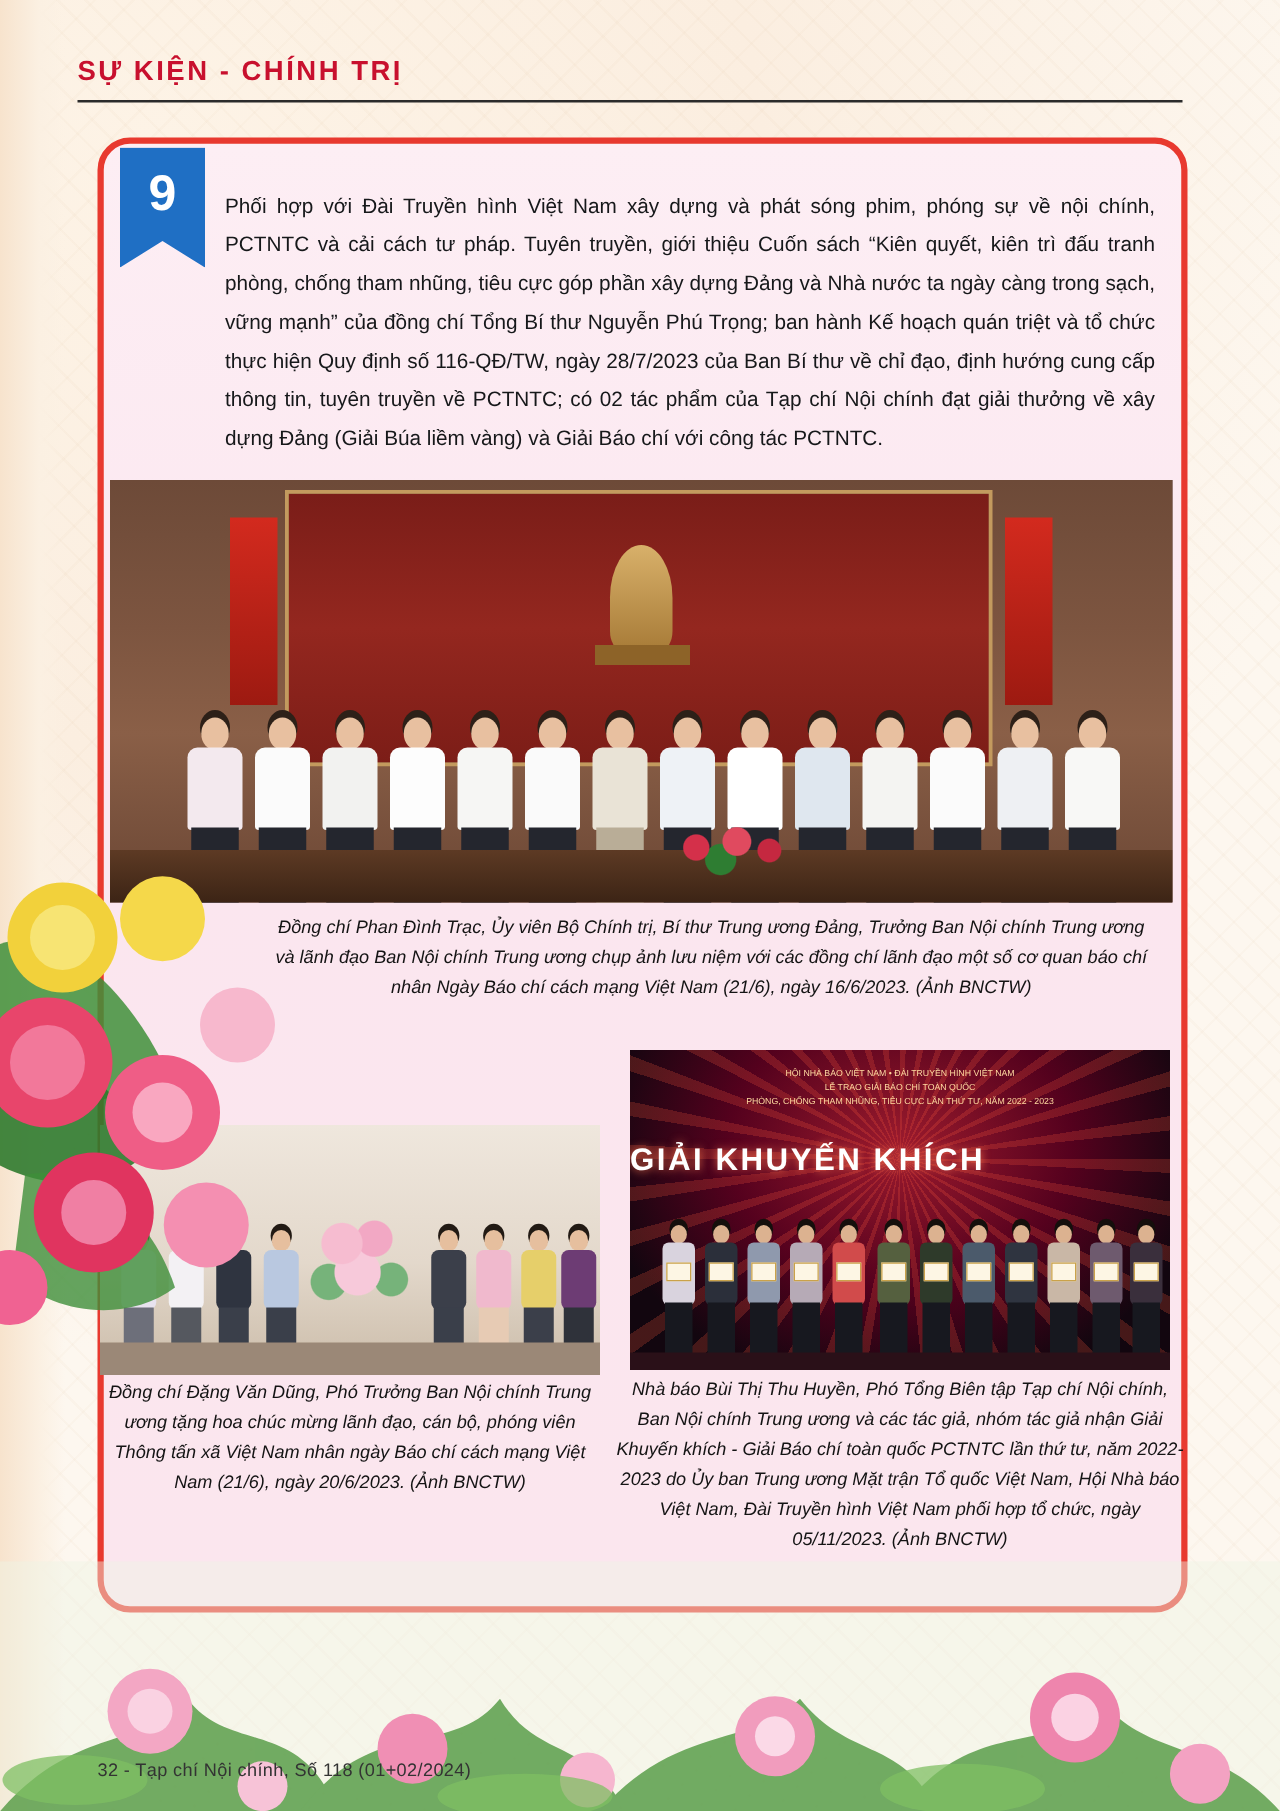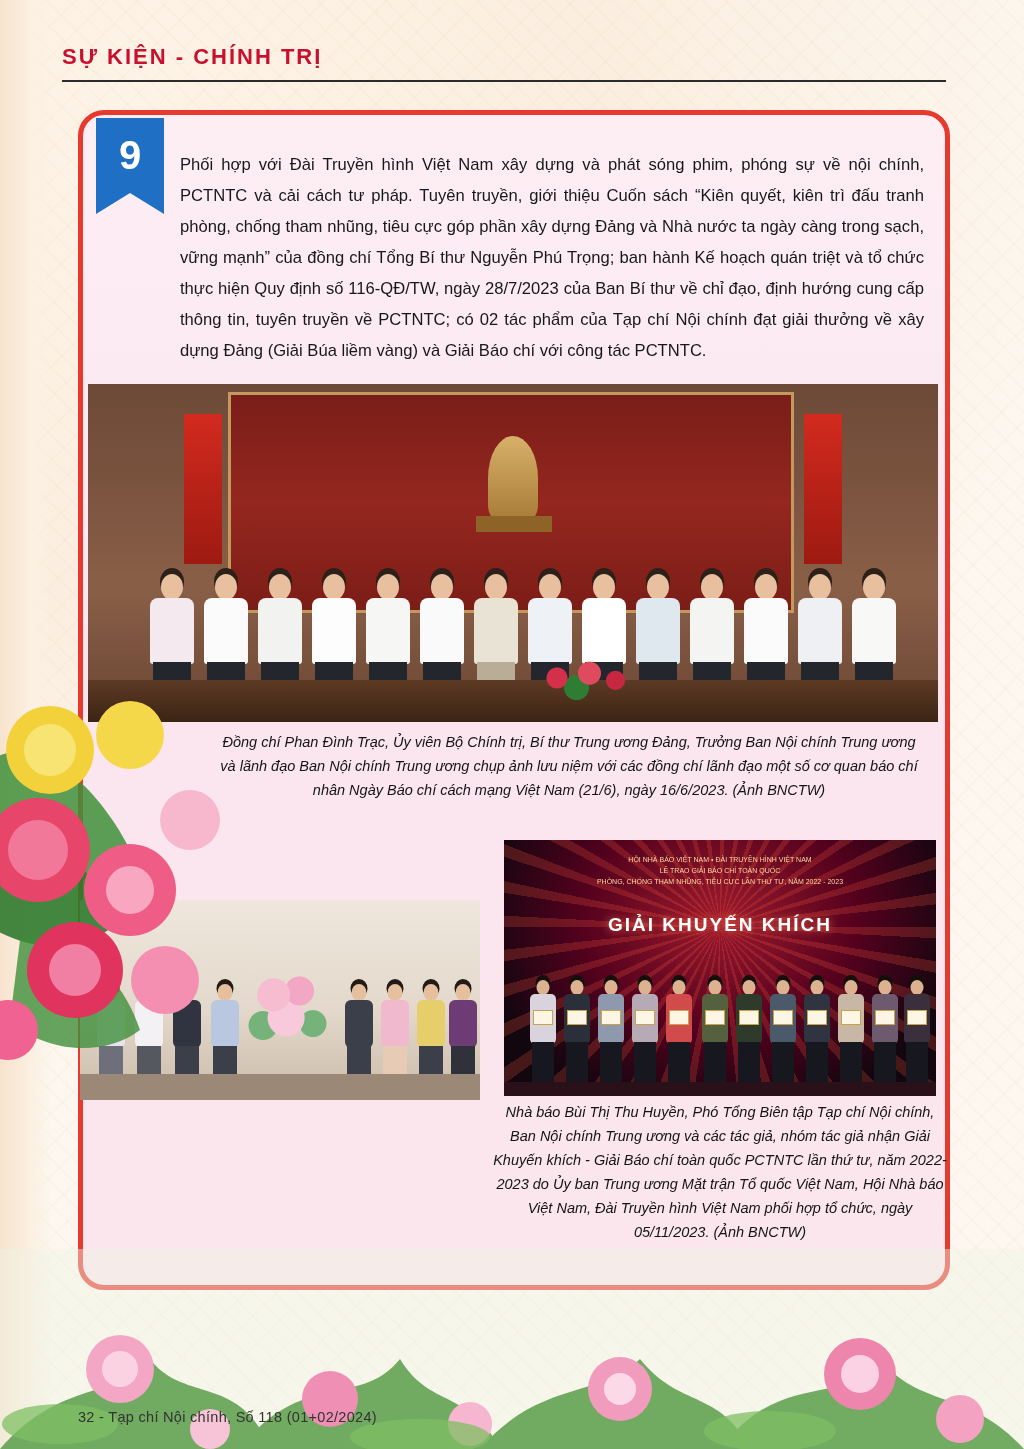--- a/index.html
+++ b/index.html
@@ -280,21 +280,21 @@
   
   .p3-bg { position:absolute; inset:0;
     background:
       radial-gradient(ellipse at 50% 30%, rgba(255,40,60,.55) 0%, rgba(90,0,30,.9) 45%, #12060f 80%),
       linear-gradient(180deg,#1a0a16 0%, #2a0c1e 40%, #140711 100%);
   }
   .p3-rays { position:absolute; inset:0;
     background: repeating-conic-gradient(from 0deg at 50% 34%, rgba(255,90,60,.22) 0deg 3deg, transparent 3deg 9deg);
   }
   .p3-banner { position:absolute; left: 28px; top: 14px; right: 28px; height: 54px; color:#ffd9a0; font-size:7px; text-align:center; line-height:11px; }
-  .p3-title { position:absolute; left:0; right:0; top: 74px; text-align:center; color:#ffffff; font-size:19px; font-weight:bold; letter-spacing:2px; text-shadow: 0 0 8px rgba(255,120,80,.9); }
+  .p3-title { position:absolute; left:0; right:0; top: 74px; text-align:left; color:#ffffff; font-size:25px; font-weight:bold; letter-spacing:2px; text-shadow: 0 0 8px rgba(255,120,80,.9); }
   .p3-person { position:absolute; bottom: 6px; width: 30px; height: 110px; }
   .p3-person .h { position:absolute; left:50%; transform:translateX(-50%); top:0; width:13px; height:15px; border-radius:50%; background:#dcb290; box-shadow:0 -4px 0 1px #150f0c; }
   .p3-person .b { position:absolute; left:50%; transform:translateX(-50%); top:14px; width:26px; height:50px; border-radius:5px; }
   .p3-person .l { position:absolute; left:50%; transform:translateX(-50%); top:62px; width:22px; height:48px; background:#17181f; }
   .p3-person .cert { position:absolute; left:50%; transform:translateX(-50%); top:30px; width:18px; height:13px; background:#fdf6e4; border:1px solid #caa24a; }
   .p3-floor { position:absolute; left:0; right:0; bottom:0; height:14px; background:#2a1018; }
 </style>
 </head>
 <body>
 
@@ -437,20 +437,21 @@
         <div class="l" style="background:#3b3f4a;"></div>
       </div>
     <div class="p2-person" style="left:366px;">
         <div class="h"></div>
         <div class="b" style="background:#6d3c74;"></div>
         <div class="l" style="background:#2f323a;"></div>
       </div>
     <div class="p2-floor"></div>
   </div>
 
+  <div class="cap2">Đồng chí Đặng Văn Dũng, Phó Trưởng Ban Nội chính Trung ương tặng hoa chúc mừng lãnh đạo, cán bộ, phóng viên Thông tấn xã Việt Nam nhân ngày Báo chí cách mạng Việt Nam (21/6), ngày 20/6/2023. (Ảnh BNCTW)</div>
 
   <div class="photo3">
     <div class="p3-bg"></div>
     <div class="p3-rays"></div>
     <div class="p3-banner">
       <div>HỘI NHÀ BÁO VIỆT NAM  •  ĐÀI TRUYỀN HÌNH VIỆT NAM</div>
       <div>LỄ TRAO GIẢI BÁO CHÍ TOÀN QUỐC</div>
       <div>PHÒNG, CHỐNG THAM NHŨNG, TIÊU CỰC LẦN THỨ TƯ, NĂM 2022 - 2023</div>
     </div>
     <div class="p3-title">GIẢI KHUYẾN KHÍCH</div>

